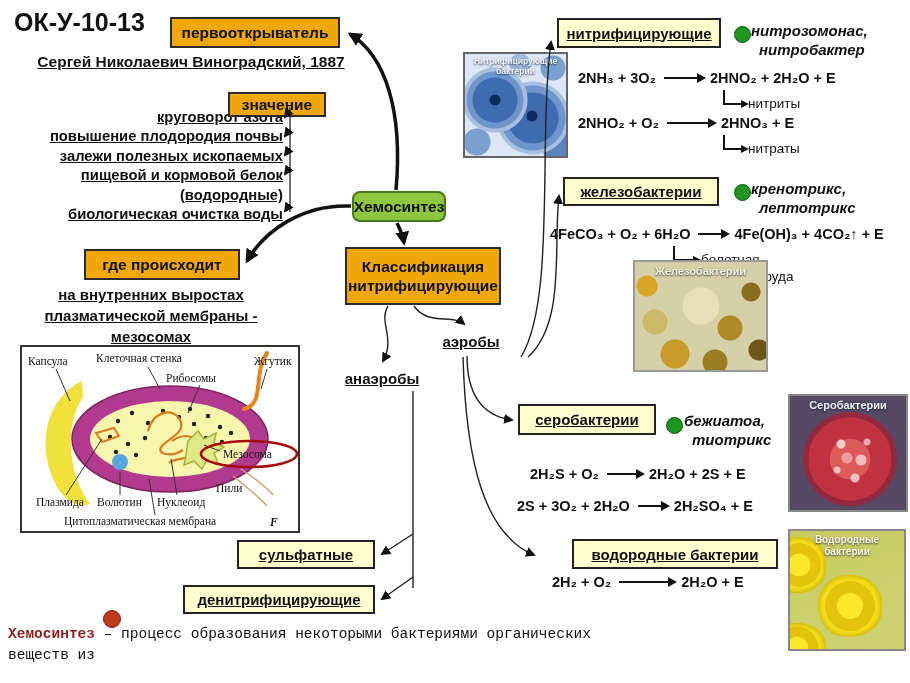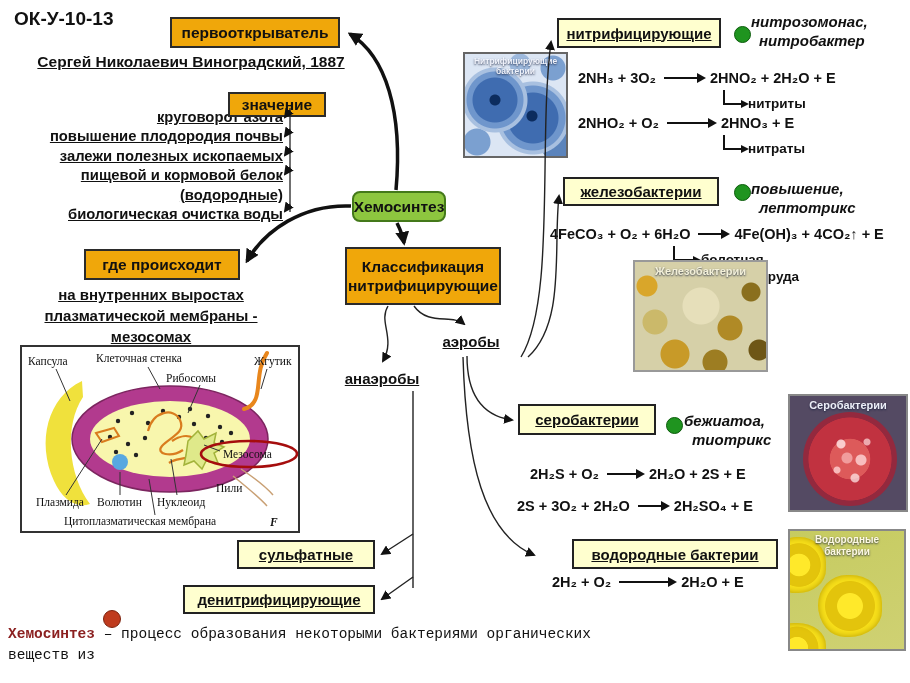--- a/index.html
+++ b/index.html
@@ -7,39 +7,39 @@
          font-family:"Liberation Sans","DejaVu Sans",sans-serif;color:#111;}
   .obox{position:absolute;background:#f0a70a;border:2px solid #2b2b2b;border-radius:0;
         font-weight:bold;font-size:15.5px;display:flex;align-items:center;justify-content:center;
         z-index:2;box-sizing:border-box;}
   .gbox{position:absolute;background:#8dc63f;border:2px solid #44791a;border-radius:8px;
         font-weight:bold;font-size:15.5px;display:flex;align-items:center;justify-content:center;
         z-index:2;box-sizing:border-box;}
   .ybox{position:absolute;background:#ffffcf;border:2px solid #222;font-weight:bold;font-size:15px;
         display:flex;align-items:center;justify-content:center;z-index:2;box-sizing:border-box;}
   .ybox span{text-decoration:underline;}
-  .code{position:absolute;left:14px;top:8px;font-size:19px;font-weight:bold;}
+  .code{position:absolute;left:14px;top:8px;font-size:25px;font-weight:bold;}
   .discname{position:absolute;left:24px;top:53px;width:334px;text-align:center;
             font-weight:bold;font-size:15.5px;text-decoration:underline;}
   .siglist{position:absolute;left:28px;top:108px;width:255px;text-align:right;
            font-weight:bold;font-size:14.8px;line-height:19.4px;}
   .siglist div{text-decoration:underline;}
   .locfree{position:absolute;left:25px;top:284px;width:252px;text-align:center;
            font-weight:bold;font-size:15px;line-height:21px;}
   .locfree div{text-decoration:underline;}
   .word{position:absolute;font-weight:bold;font-size:15px;text-decoration:underline;text-align:center;z-index:2;}
   .eqrow{position:absolute;display:flex;align-items:center;font-weight:bold;font-size:14.5px;
          white-space:nowrap;z-index:2;}
   .arr{display:inline-block;position:relative;height:2px;background:#111;margin:0 6px 0 8px;}
   .arr::after{content:"";position:absolute;right:-2px;top:-4px;
               border-left:9px solid #111;border-top:5px solid transparent;border-bottom:5px solid transparent;}
   .branch{position:absolute;border-left:2px solid #111;border-bottom:2px solid #111;z-index:2;}
   .branch::after{content:"";position:absolute;right:-8px;bottom:-5px;
                  border-left:8px solid #111;border-top:4px solid transparent;border-bottom:4px solid transparent;}
-  .blabel{position:absolute;font-weight:bold;font-size:13.5px;z-index:2;white-space:nowrap;}
+  .blabel{position:absolute;font-weight:normal;font-size:13.5px;z-index:2;white-space:nowrap;}
   .gdot{position:absolute;width:15px;height:15px;border-radius:50%;background:#1f941f;
         border:1px solid #0c5c0c;z-index:2;}
   .rdot{position:absolute;width:16px;height:16px;border-radius:50%;background:#bf3b1e;
         border:1px solid #7d2410;z-index:2;}
   .ex{position:absolute;font-style:italic;font-weight:bold;font-size:15px;line-height:19px;z-index:2;}
   .ex .l2{margin-left:8px;}
   .img{position:absolute;border:2px solid #666;box-sizing:border-box;z-index:2;overflow:hidden;}
   .imgcap{position:absolute;left:0;right:0;top:3px;text-align:center;font-weight:bold;
           color:rgba(245,248,255,.95);text-shadow:0 1px 2px rgba(20,30,60,.8);line-height:1.15;}
   #img-nit{left:463px;top:52px;width:105px;height:106px;background-color:#dce6f4;
@@ -220,21 +220,21 @@
     <span>сульфатные</span>
   </div>
   <div class="ybox" style="left:183px;top:585px;width:192px;height:29px">
     <span>денитрифицирующие</span>
   </div>
 
   <div class="ybox" style="left:557px;top:18px;width:164px;height:30px">
     <span>нитрифицирующие</span>
   </div>
   <div class="gdot" style="left:734px;top:26px"></div>
-  <div class="ex" style="left:751px;top:12px">
+  <div class="ex" style="left:751px;top:21px">
     <div>нитрозомонас,</div>
     <div class="l2">нитробактер</div>
   </div>
   <div class="img" id="img-nit">
     <div class="imgcap" style="font-size:8.5px">
       <div>Нитрифицирующие</div>
       <div>бактерии</div>
     </div>
   </div>
   <div class="eqrow" style="left:578px;top:70px">
@@ -250,21 +250,21 @@
     <span>2HNO₃ + E</span>
   </div>
   <div class="branch" style="left:723px;top:135px;width:16px;height:13px"></div>
   <div class="blabel" style="left:748px;top:141px">нитраты</div>
 
   <div class="ybox" style="left:563px;top:177px;width:156px;height:29px">
     <span>железобактерии</span>
   </div>
   <div class="gdot" style="left:734px;top:184px"></div>
   <div class="ex" style="left:751px;top:179px">
-    <div>повышение,</div>
+    <div>кренотрикс,</div>
     <div class="l2">лептотрикс</div>
   </div>
   <div class="eqrow" style="left:550px;top:226px">
     <span>4FeCO₃ + O₂ + 6H₂O</span>
     <span class="arr" style="width:30px"></span>
     <span>4Fe(OH)₃ + 4CO₂↑ + E</span>
   </div>
   <div class="branch" style="left:673px;top:246px;width:18px;height:13px"></div>
   <div class="blabel" style="left:701px;top:252px">болотная</div>
   <div class="blabel" style="left:701px;top:269px">железная руда</div>

